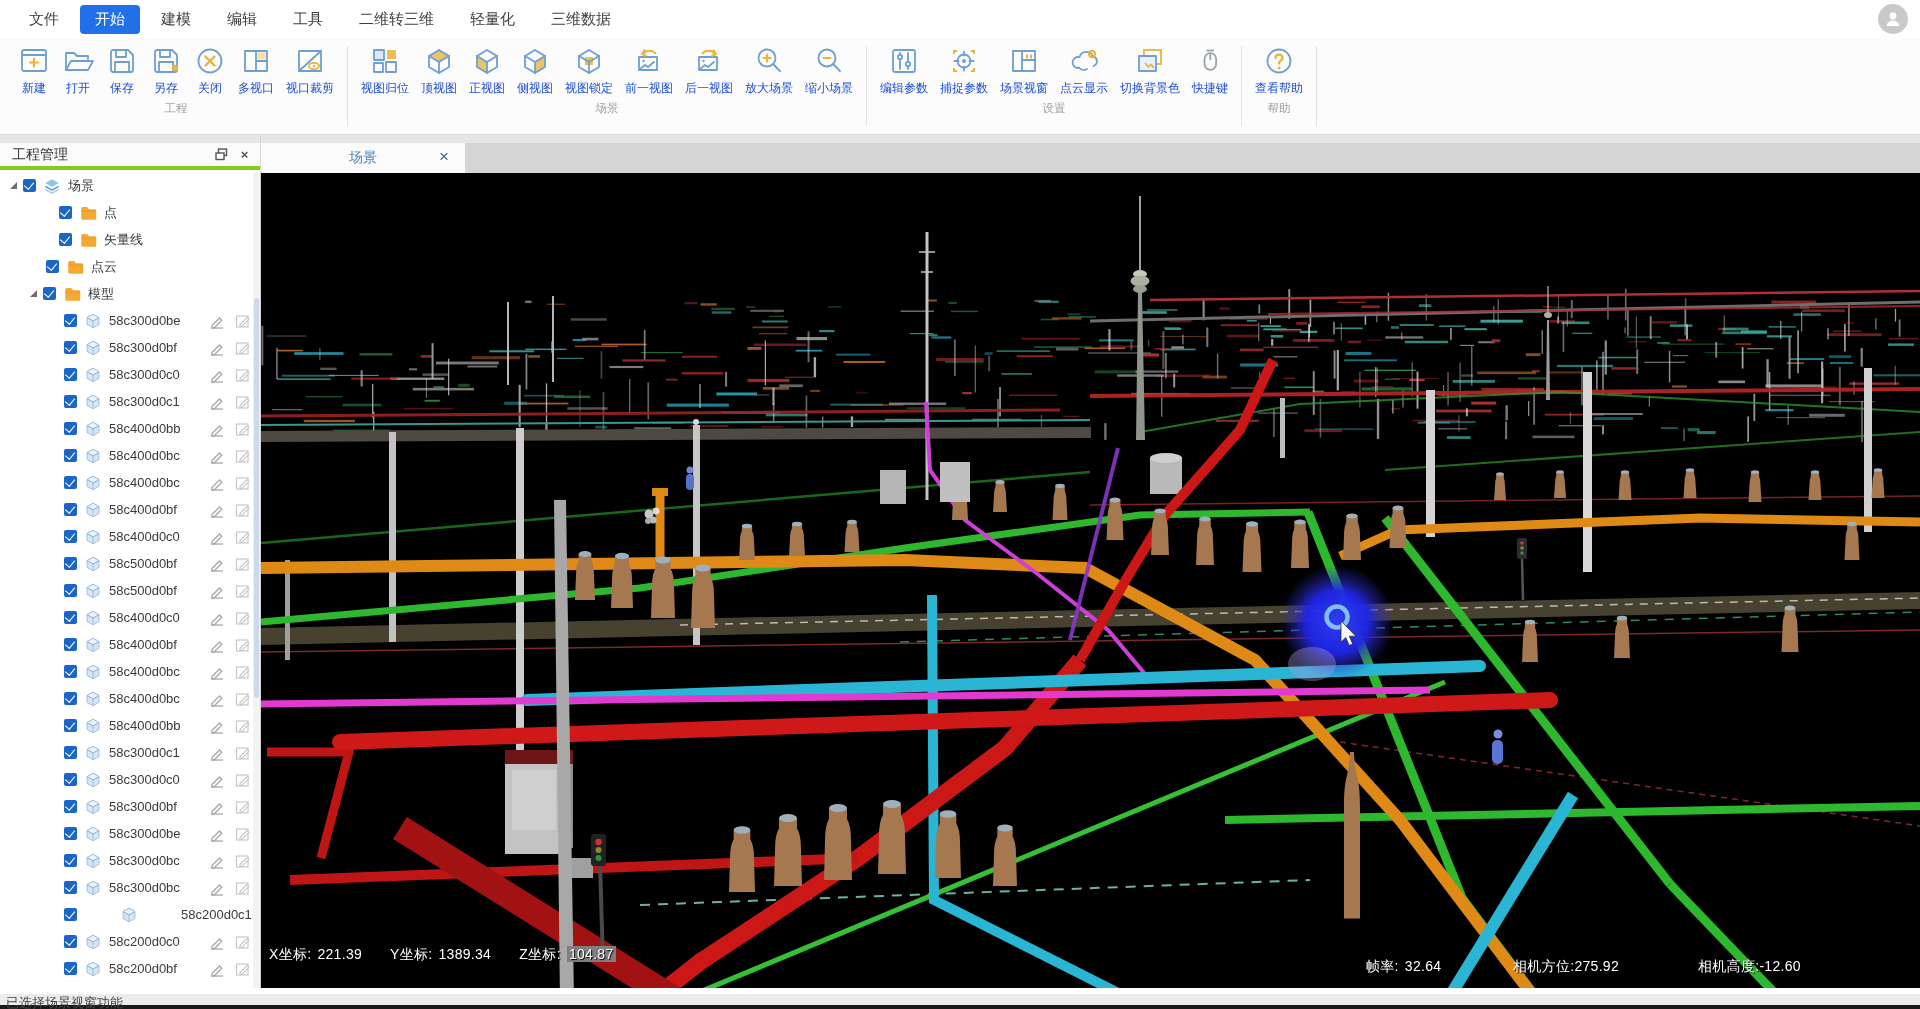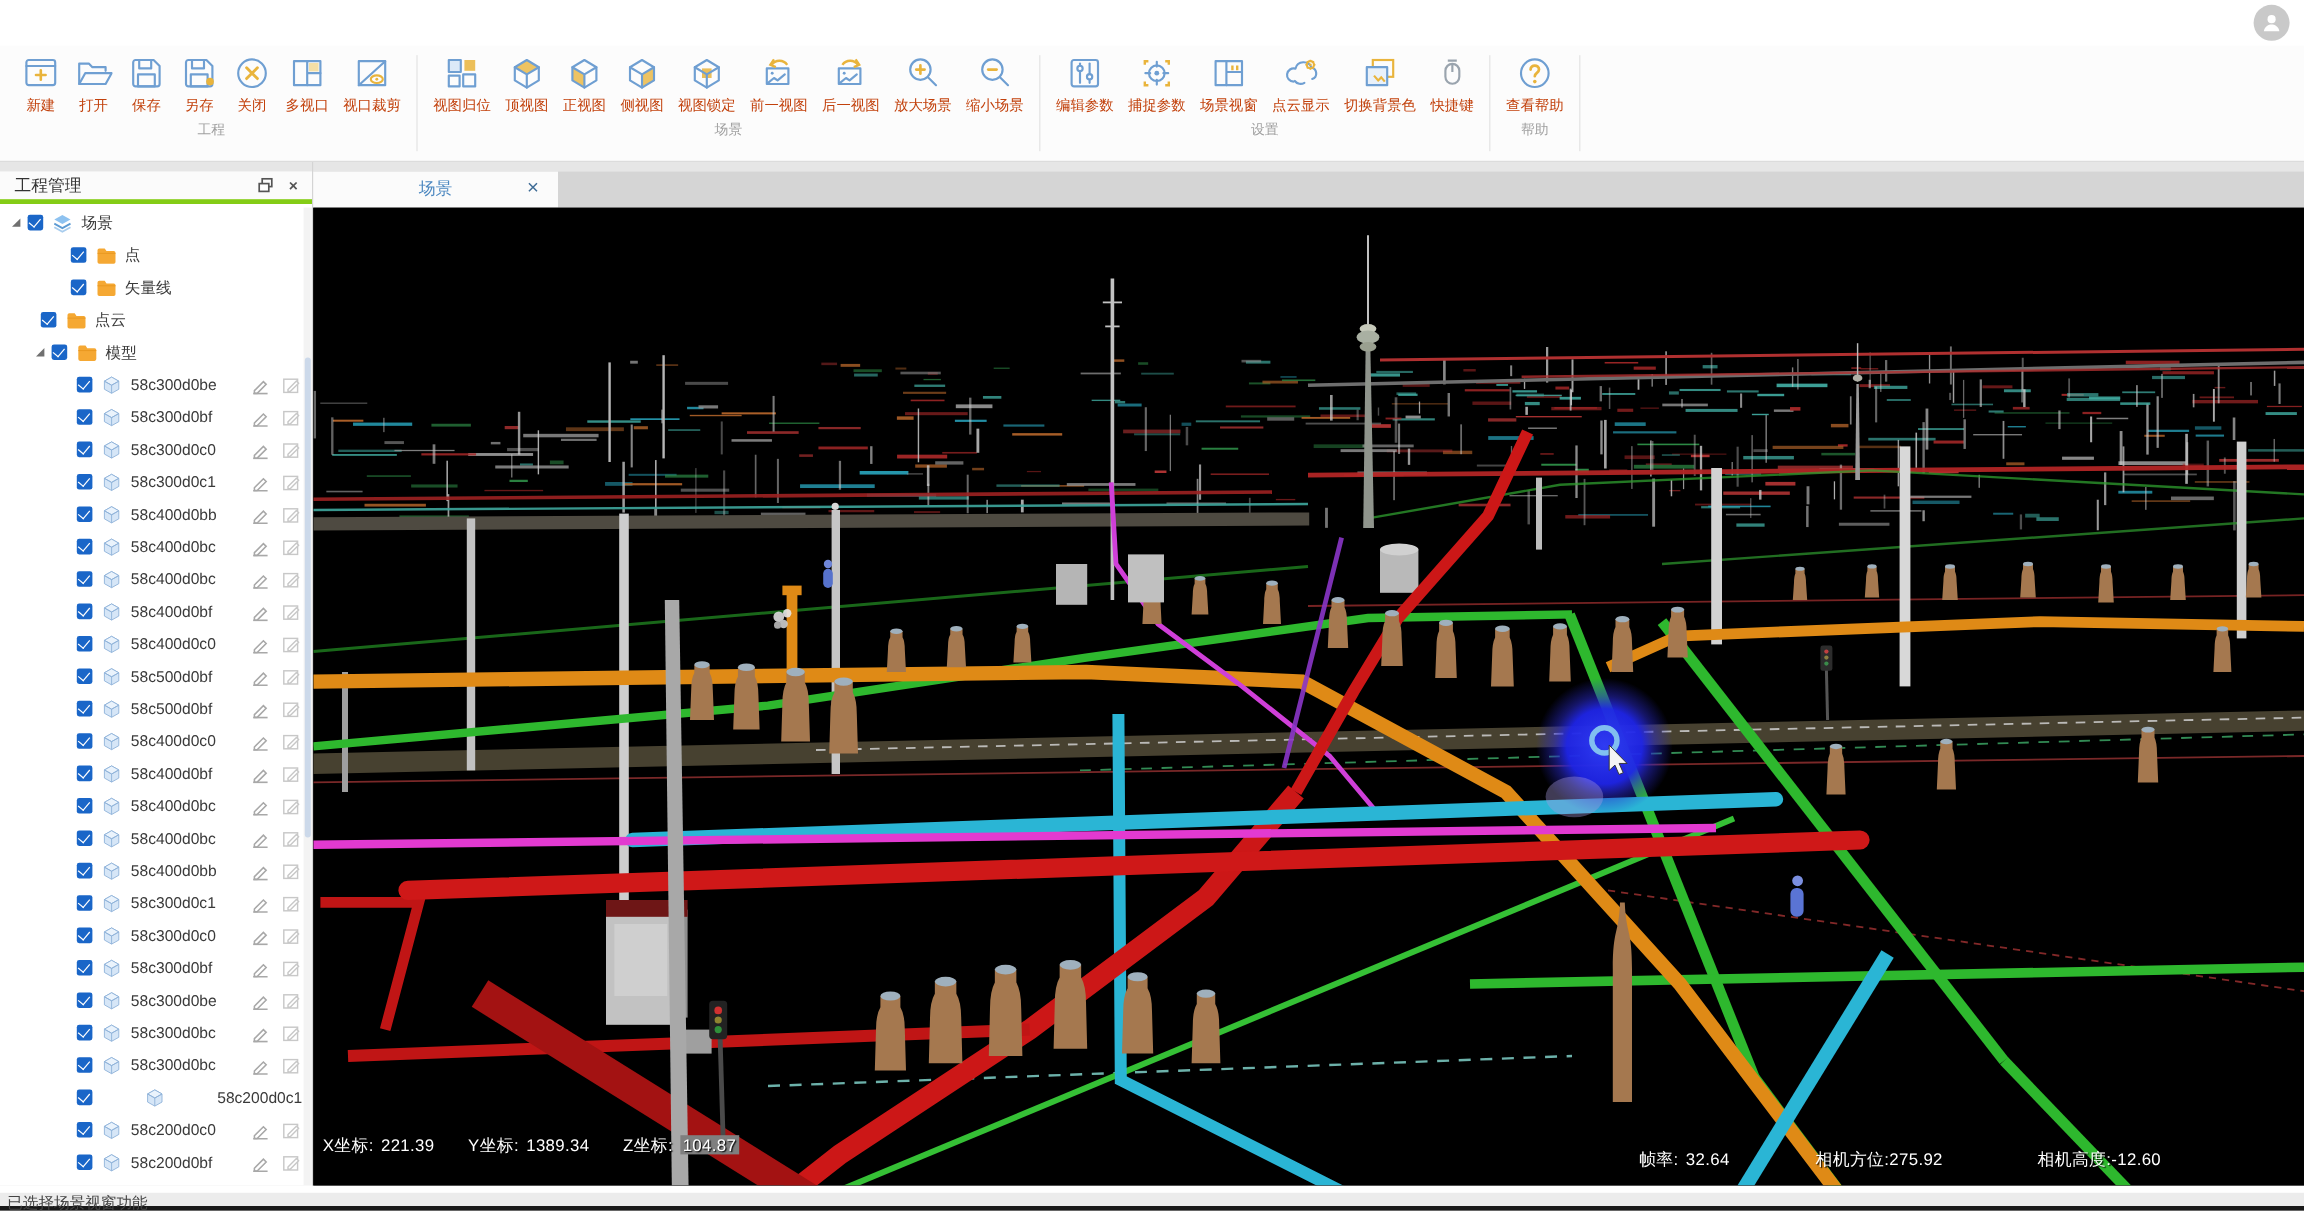--- a/index.html
+++ b/index.html
@@ -11,21 +11,21 @@
   .menubar .mi{padding:5px 15px;margin-right:6px;font-size:15px;color:#3d3d3d;border-radius:4px;cursor:default;white-space:nowrap}
   .menubar .mi.active{background:#2170e8;color:#fff}
   .avatar{position:absolute;right:12px;top:4px;width:30px;height:30px;border-radius:50%;background:#c9c9c9;display:flex;align-items:center;justify-content:center}
 
   
   .ribbon{position:absolute;top:38px;left:0;right:0;height:97px;background:#fcfcfc;border-bottom:1px solid #dcdcdc;display:flex;align-items:stretch;padding-left:8px}
   .rgroup{display:flex;flex-direction:column;align-items:center;padding:4px 4px 0 4px}
   .ritems{display:flex;align-items:flex-start}
   .rbtn{display:flex;flex-direction:column;align-items:center;padding:3px 6px;cursor:default}
   .rbtn svg{width:32px;height:32px}
-  .rbtn .rlabel{font-size:12px;color:#c2410c;margin-top:3px;white-space:nowrap}
+  .rbtn .rlabel{font-size:12px;color:#1d4ed8;margin-top:3px;white-space:nowrap}
   .rgname{font-size:11.5px;color:#a0a0a0;margin-top:1px;padding-bottom:3px}
   .rsep{width:1px;background:#e3e3e3;margin:8px 3px}
 
   
   .main{position:absolute;top:135px;bottom:21px;left:0;right:0;display:flex;background:#e6e6e6}
   
   .sidebar{width:261px;padding-top:8px;display:flex;flex-direction:column;border-right:1px solid #d4d4d4}
   .sidepanel{background:#fff;flex:1;display:flex;flex-direction:column;overflow:hidden;position:relative}
   .side-head{height:27px;background:#fbfbfb;border-bottom:4px solid #84cc16;display:flex;align-items:center;padding:0 8px 0 12px;font-size:14px;color:#333}
   .side-head .title{flex:1}
@@ -57,20 +57,30 @@
 
   
   .statusbar{position:absolute;left:0;right:0;bottom:0;height:15px;background:#ececec;border-bottom:4px solid #191919;display:flex;align-items:flex-start;padding-left:6px;font-size:13px;color:#444}
 </style>
 </head>
 <body>
 
 <div class="app">
 
   <header class="menubar">
+    <nav id="menu" style="display:flex;align-items:center">
+        <span class="mi">文件</span>
+        <span class="mi active">开始</span>
+        <span class="mi">建模</span>
+        <span class="mi">编辑</span>
+        <span class="mi">工具</span>
+        <span class="mi">二维转三维</span>
+        <span class="mi">轻量化</span>
+        <span class="mi">三维数据</span>
+      </nav>
     <div class="avatar">
       <svg width="20" height="20" viewBox="0 0 20 20">
         <circle cx="10" cy="7" r="3.4" fill="#fff"></circle>
           <path d="M3.5 17c.8-4 4-5.5 6.5-5.5s5.7 1.5 6.5 5.5z" fill="#fff"></path>
       </svg>
     </div>
   </header>
 
   <div class="ribbon" id="ribbon">
       <div class="rgroup">
@@ -329,21 +339,21 @@
             </div>
             <div class="trow" style="padding-left: 46px;">
               <span class="arr sp"></span>
               <span class="cb"></span>
               <span class="tico"><svg viewBox="0 0 24 24">
                   <path d="M3 6a2 2 0 0 1 2-2h6l2 3h8a2 2 0 0 1 2 2v10a2 2 0 0 1-2 2H5a2 2 0 0 1-2-2z" fill="#f5a833"></path>
                   <path d="M3 9.5h20" stroke="#e8971f" stroke-width="1"></path>
                 </svg></span>
               <span class="tlabel">矢量线</span>
             </div>
-            <div class="trow" style="padding-left: 21px;">
+            <div class="trow" style="padding-left: 33px;">
               <span class="arr sp"></span>
               <span class="cb"></span>
               <span class="tico"><svg viewBox="0 0 24 24">
                   <path d="M3 6a2 2 0 0 1 2-2h6l2 3h8a2 2 0 0 1 2 2v10a2 2 0 0 1-2 2H5a2 2 0 0 1-2-2z" fill="#f5a833"></path>
                   <path d="M3 9.5h20" stroke="#e8971f" stroke-width="1"></path>
                 </svg></span>
               <span class="tlabel">点云</span>
             </div>
             <div class="trow" style="padding-left: 30px; font-family: Liberation Mono, monospace;">
               <span class="arr"></span>

